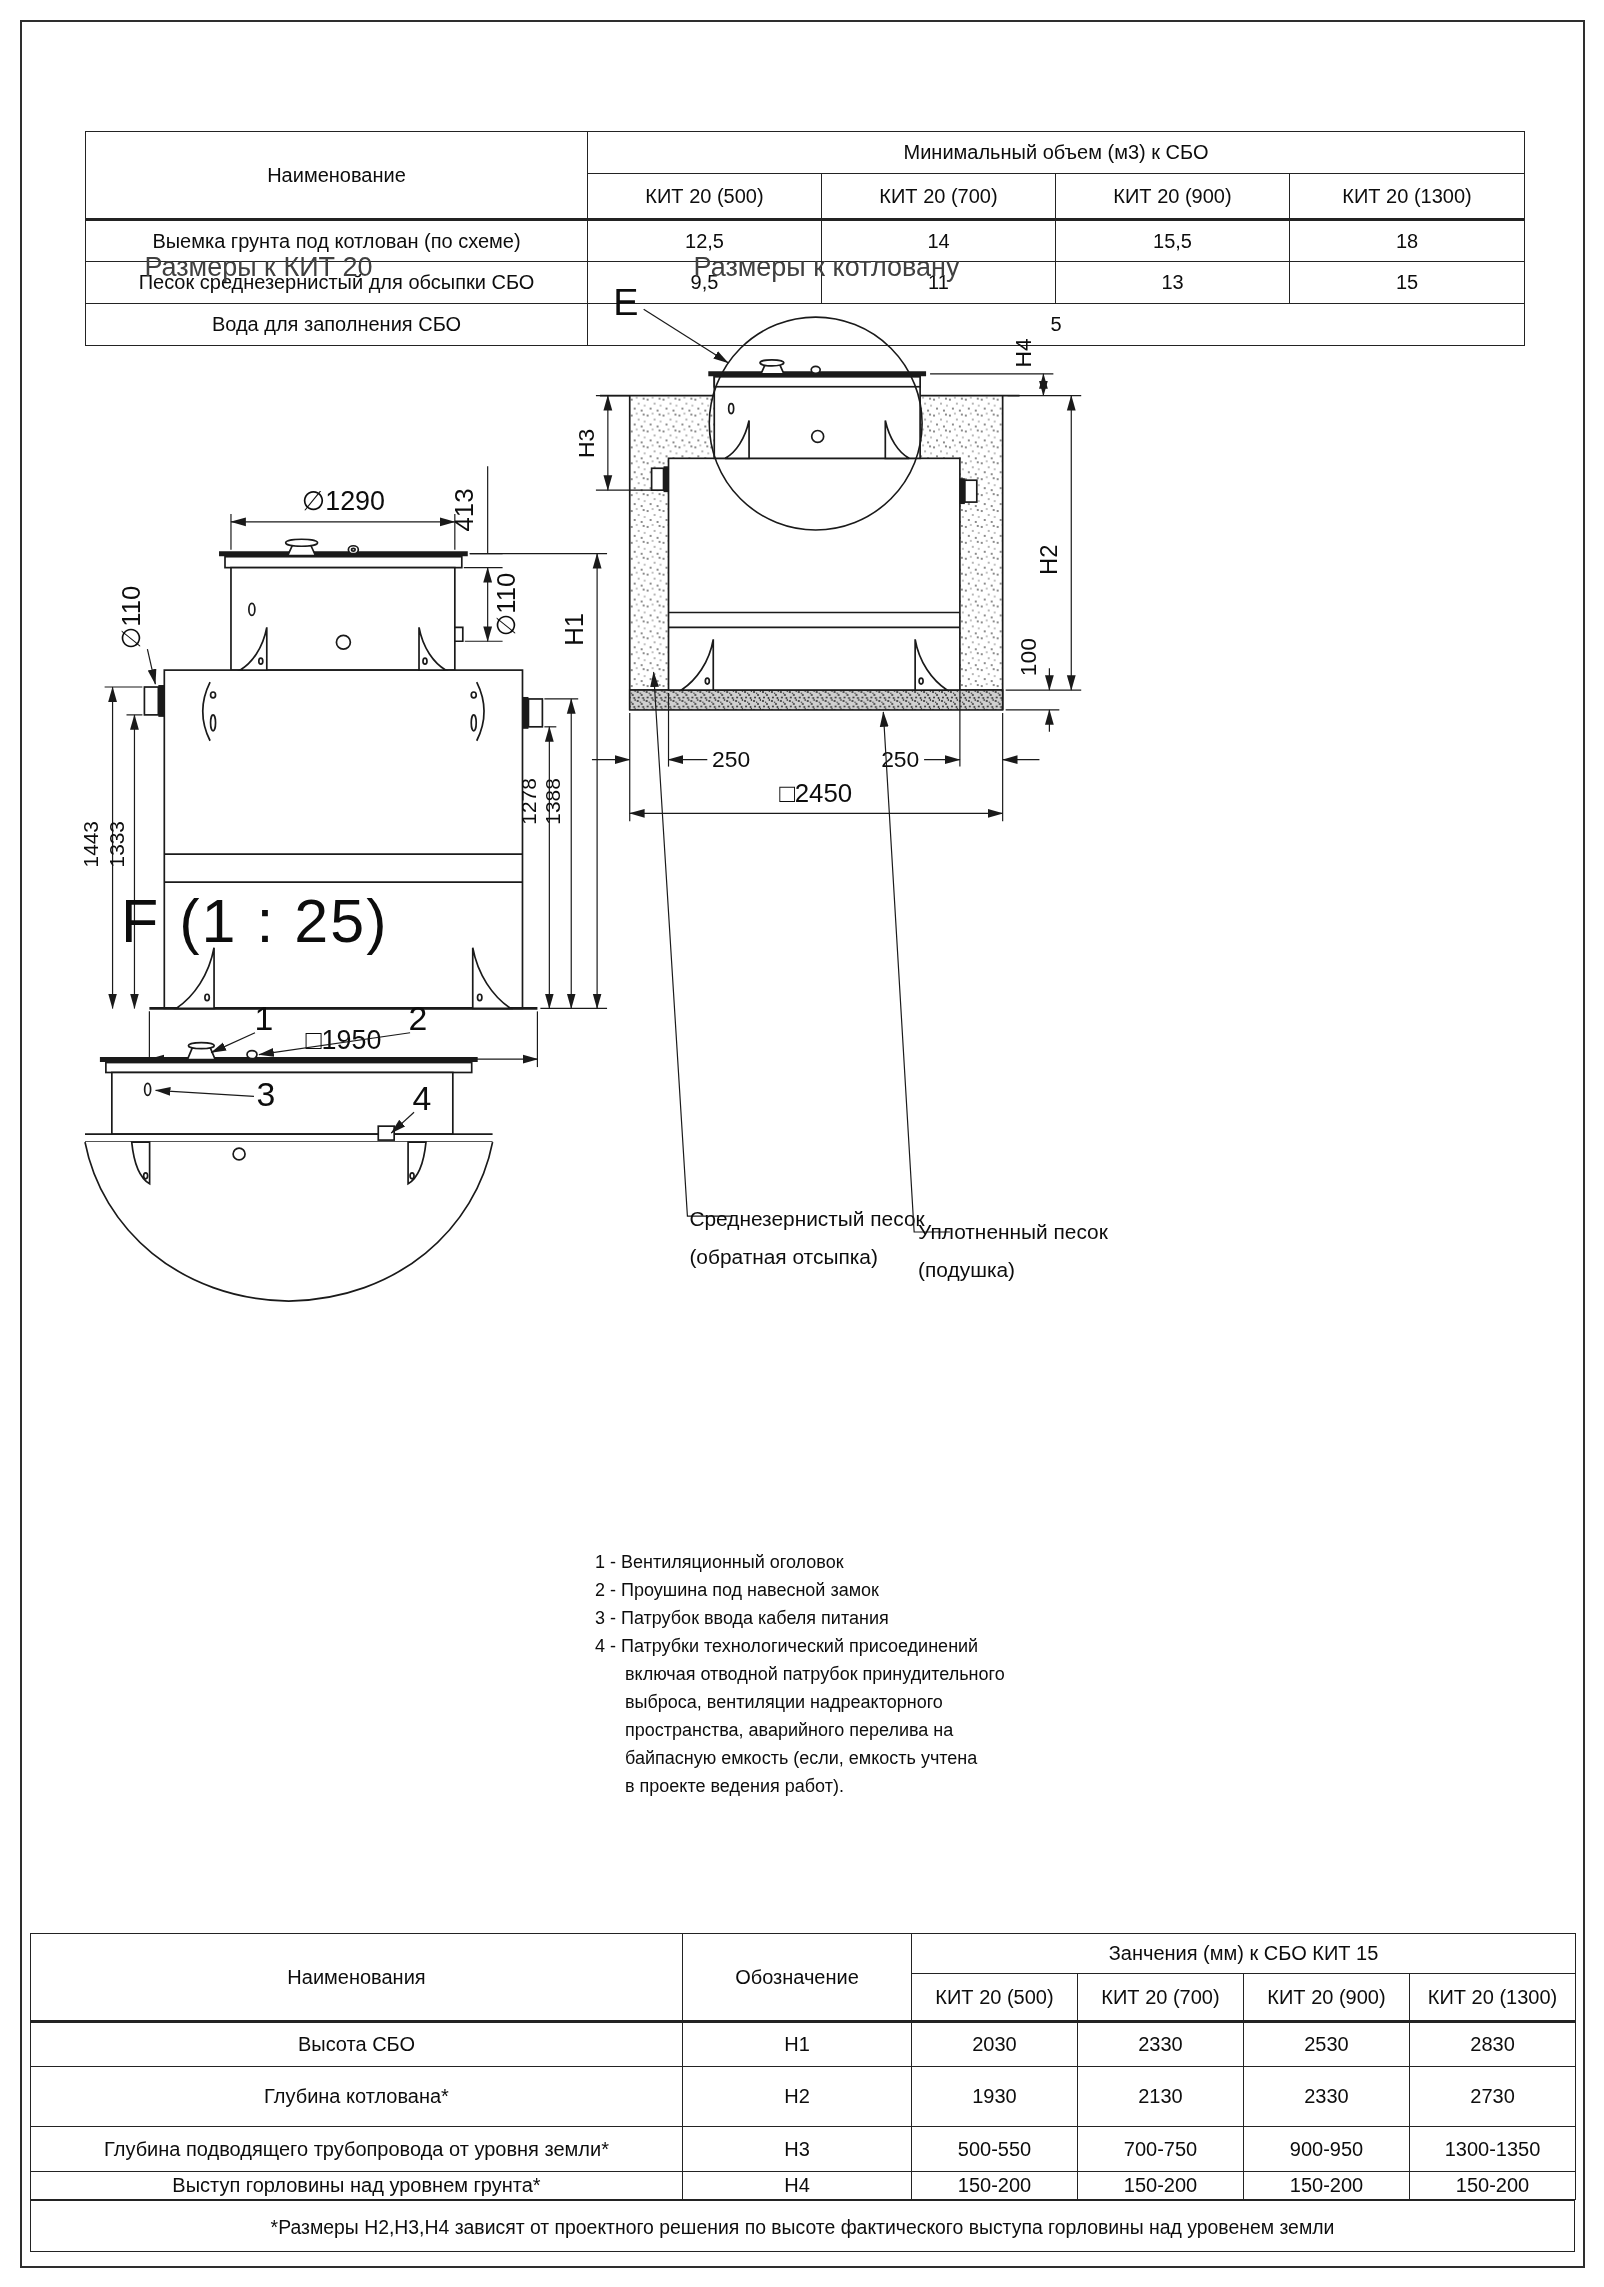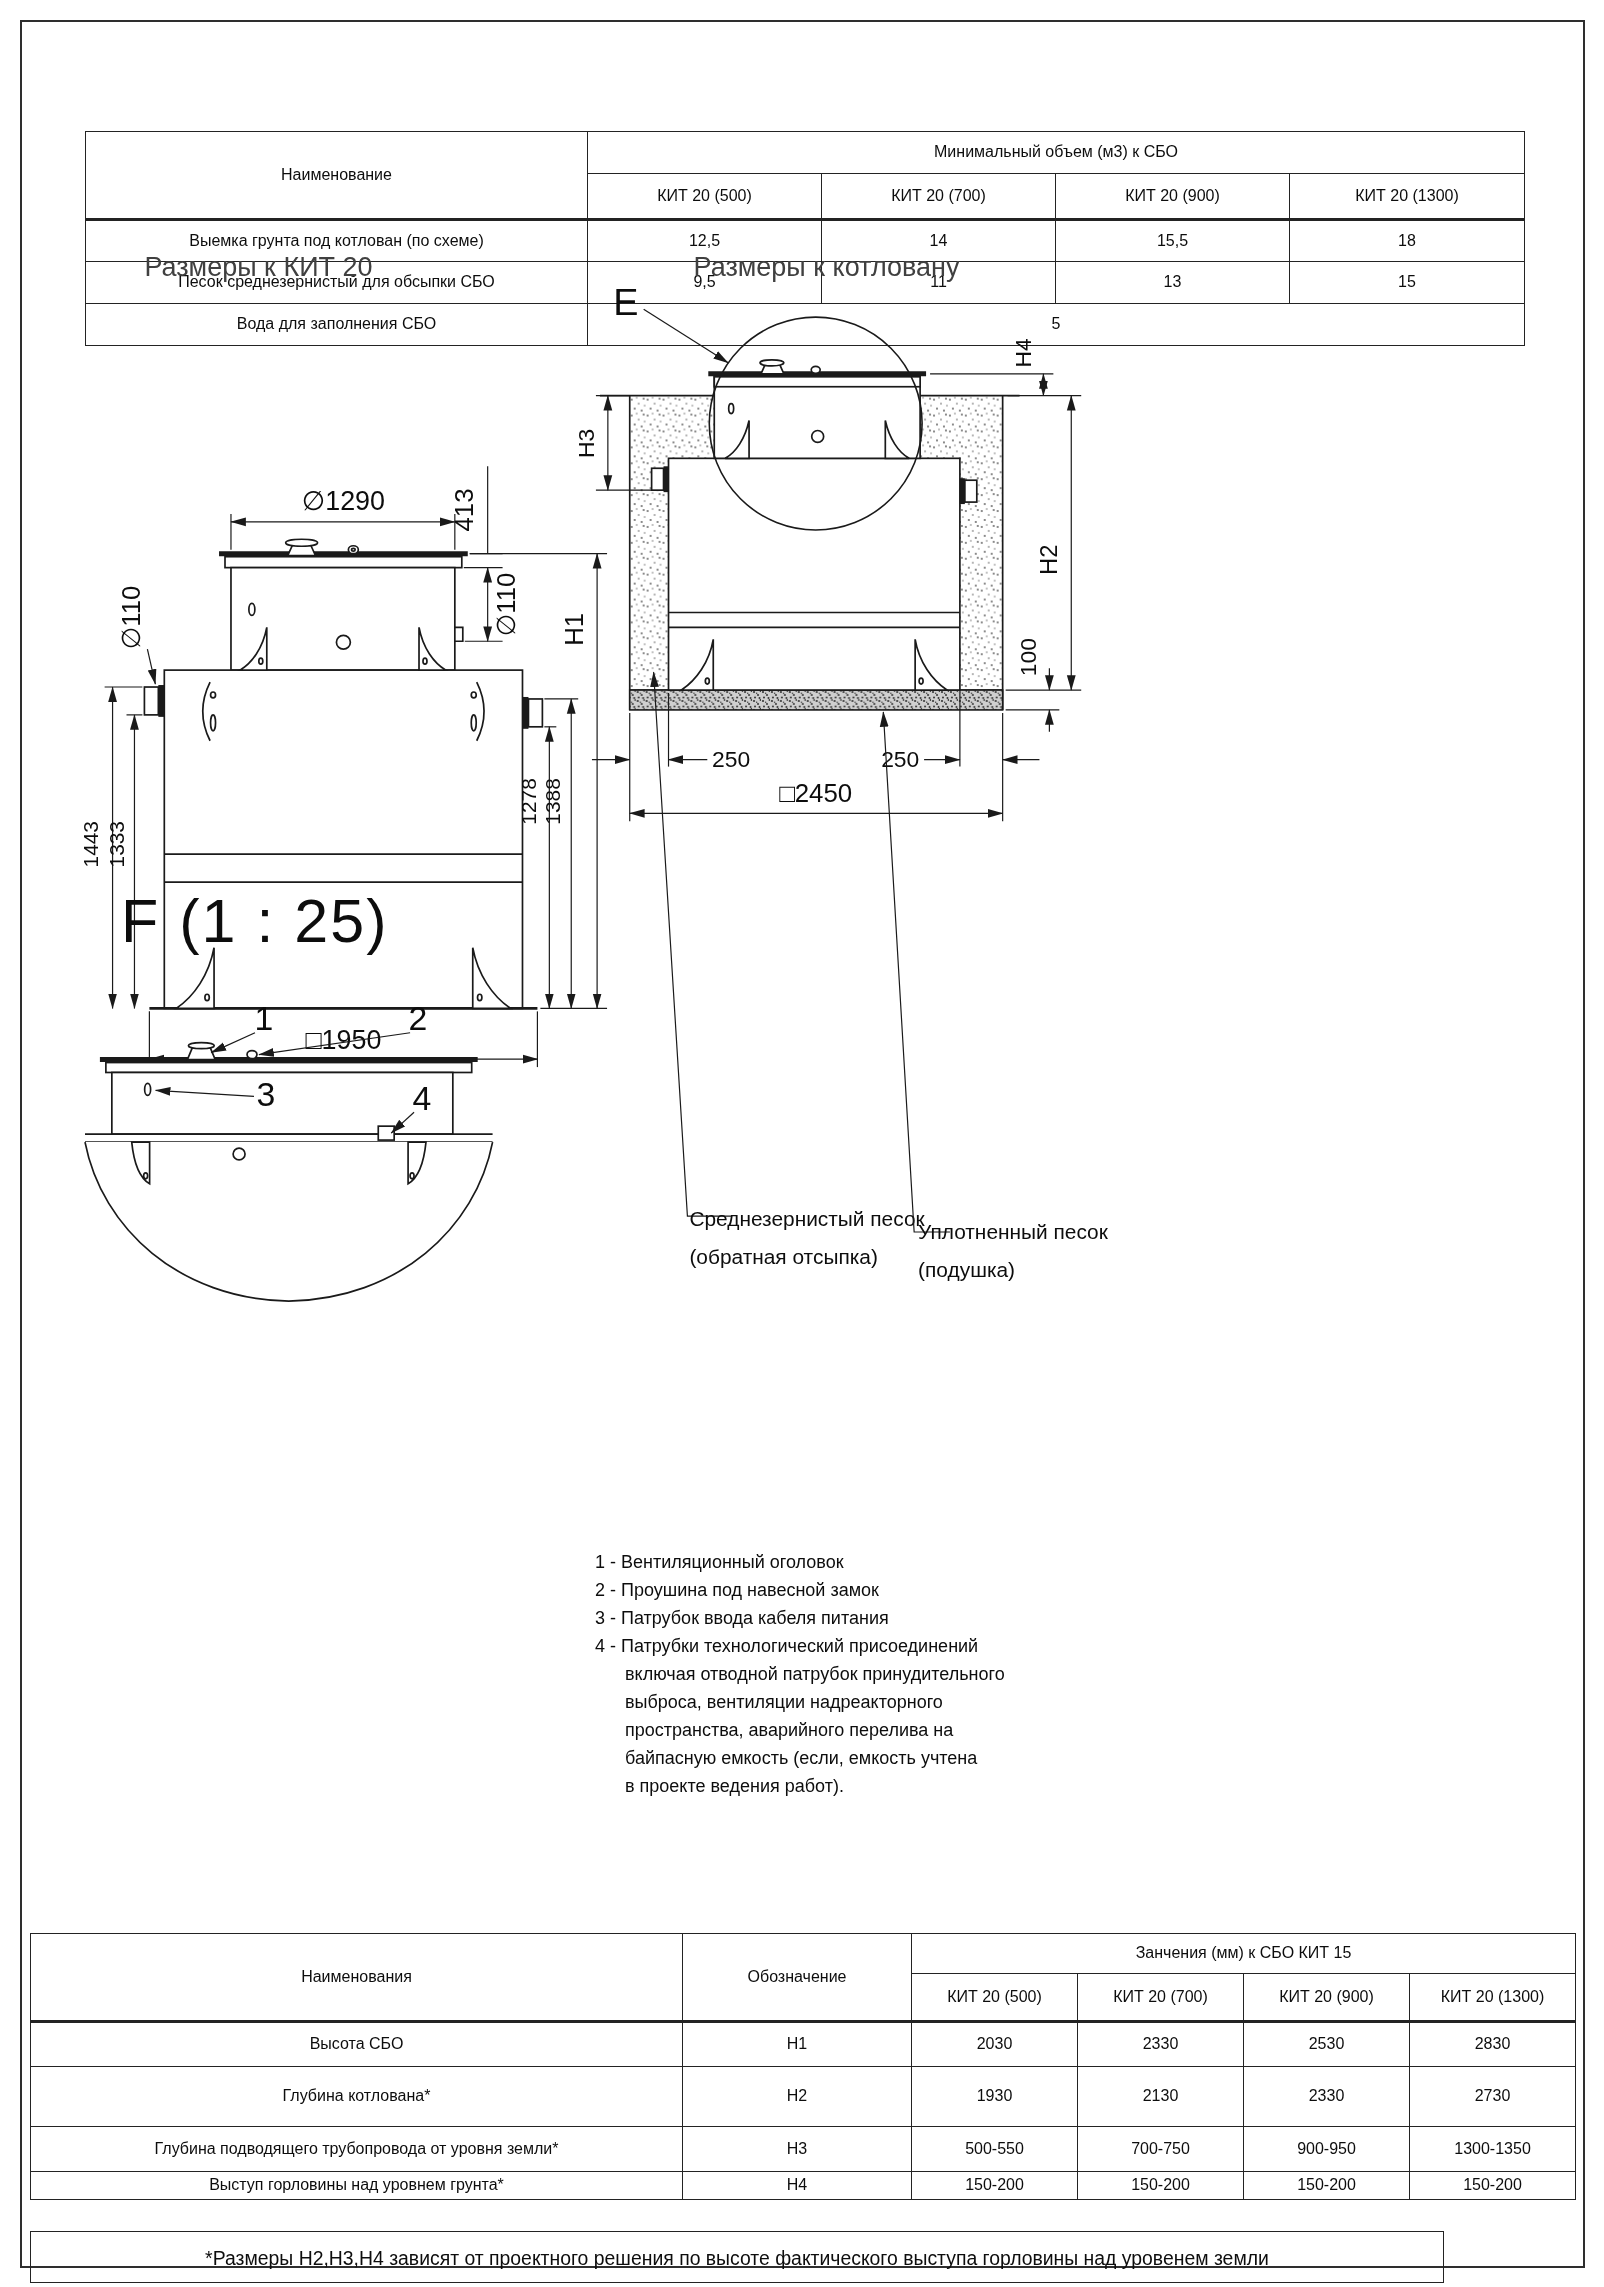--- a/index.html
+++ b/index.html
@@ -7,26 +7,26 @@
   #page{
     position:relative;width:1605px;height:2288px;background:#fff;margin:0 auto;
     font-family:"Liberation Sans", sans-serif;color:#111;overflow:hidden;
   }
   .frame{position:absolute;left:20px;top:20px;width:1565px;height:2248px;border:2px solid #2e2e2e;}
   .title{position:absolute;left:0;top:50px;width:1605px;text-align:center;font-size:29px;color:#0d0d0d;}
   .h2{position:absolute;font-size:27px;text-align:center;color:#404040;}
   .ftitle{position:absolute;left:121px;top:886px;font-size:61px;color:#0d0d0d;letter-spacing:2px;}
   table.tbl{position:absolute;border-collapse:collapse;table-layout:fixed;}
   table.tbl td{border:1.5px solid #232323;text-align:center;vertical-align:middle;
-    font-size:16px;color:#0d0d0d;padding:2px 6px;line-height:1.15;}
+    font-size:20px;color:#0d0d0d;padding:2px 6px;line-height:1.15;}
   tr.hb td, td.hb{border-bottom:3px solid #232323 !important;}
   .legend{position:absolute;left:595px;top:1548px;width:438px;font-size:18px;line-height:28px;color:#0d0d0d;}
   .legend .ind{padding-left:30px;}
-  .footnote{position:absolute;left:30px;top:2200px;width:1414px;height:52px;border:1.5px solid #232323;
-    text-align:center;line-height:52px;font-size:19.4px;color:#0d0d0d;margin-top:31px;}
+  .footnote{position:absolute;left:30px;top:2200px;width:1545px;height:52px;border:1.5px solid #232323;
+    text-align:center;line-height:52px;font-size:19.4px;color:#0d0d0d;}
   svg{position:absolute;overflow:visible;}
   svg text{fill:#0d0d0d;}
   .ol{stroke:#1a1a1a;stroke-width:1.7;fill:none;}
   .olw{stroke:#1a1a1a;stroke-width:1.7;fill:#fff;}
   .dl{stroke:#1a1a1a;stroke-width:1.2;fill:none;}
   .thk{stroke:#1a1a1a;stroke-width:5;fill:none;}
   .blk{fill:#1a1a1a;stroke:none;}
 </style>
 </head>
 <body>

